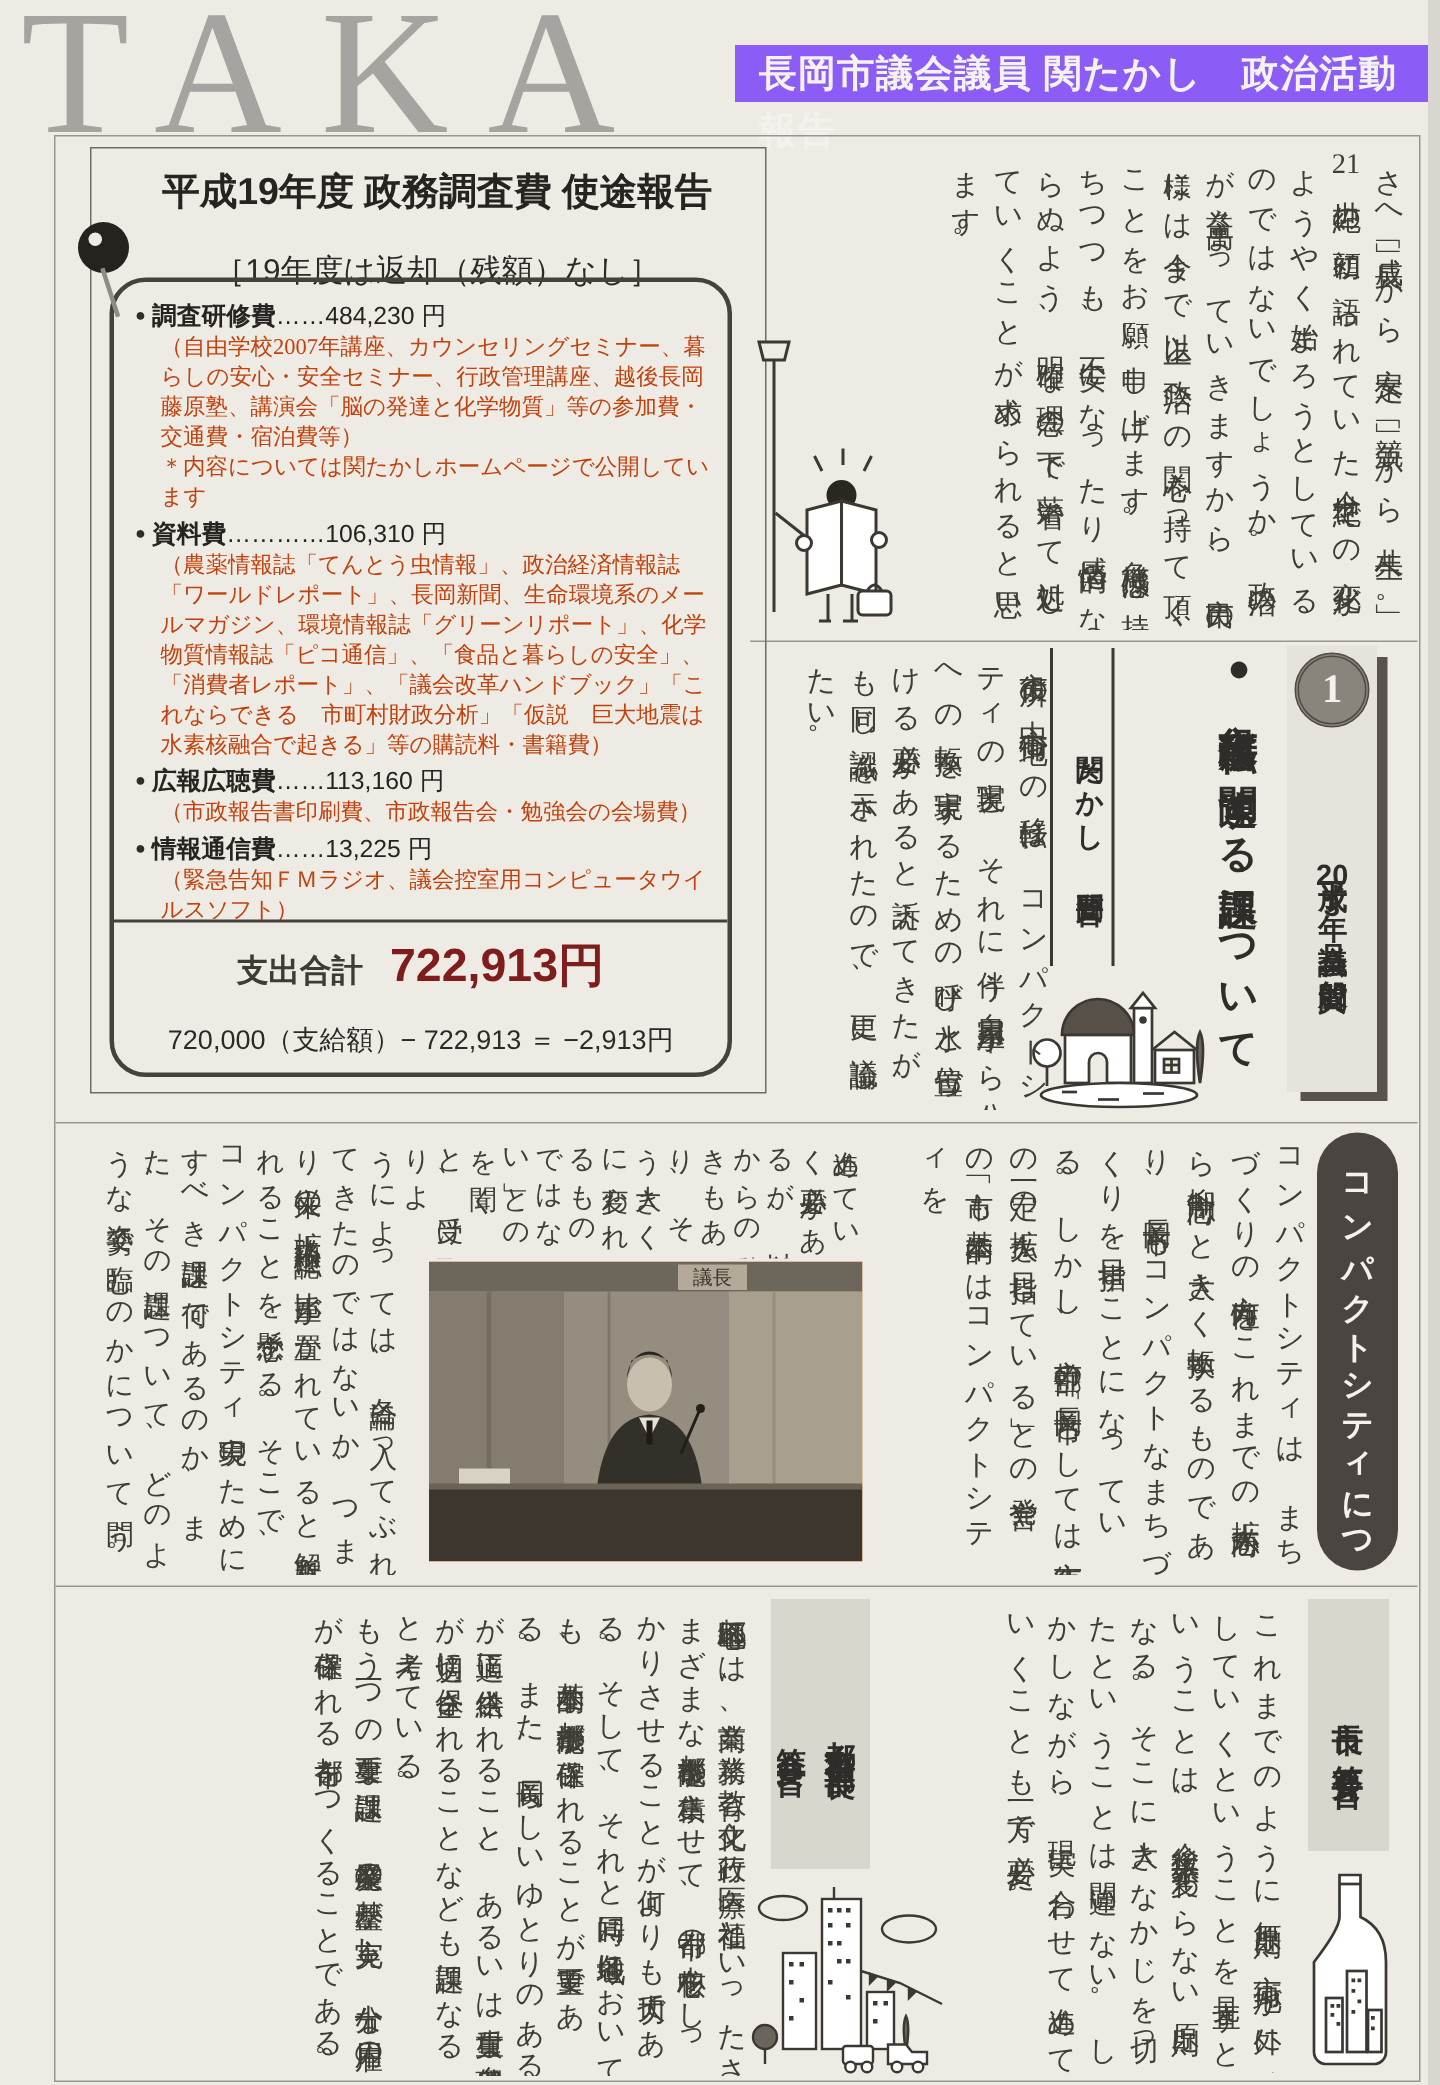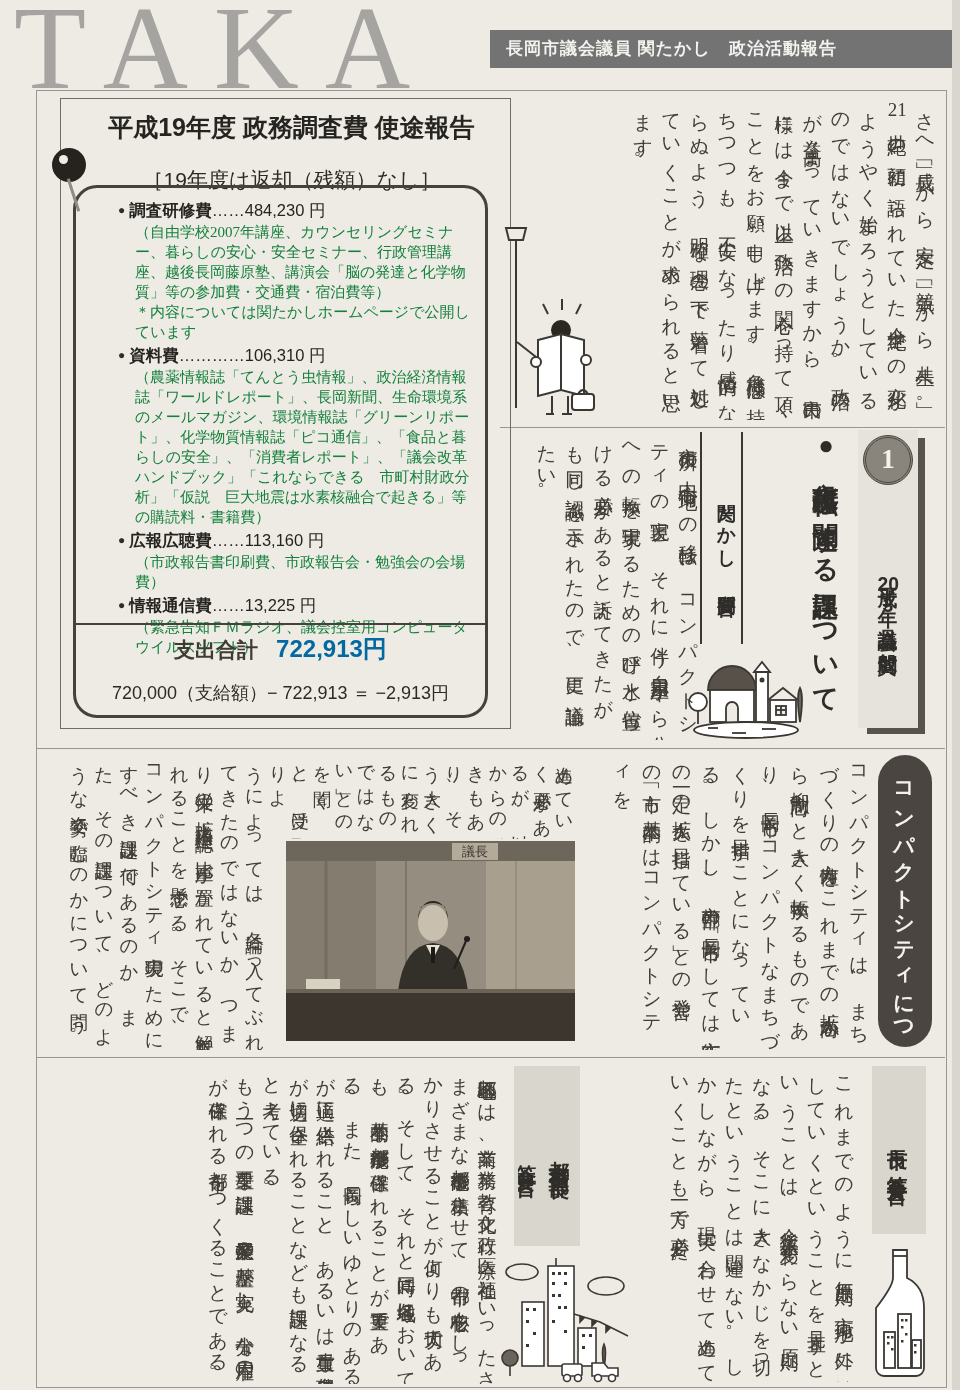--- a/index.html
+++ b/index.html
@@ -2,46 +2,46 @@
 <html><head>
 <meta charset="utf-8">
 <style>
   html,body{margin:0;padding:0;background:#d8d6cf;}
   .page{position:relative;width:952px;height:1390px;background:#edebe4;overflow:hidden;
         font-family:"Liberation Serif",serif;color:#3e3b35;}
   .abs{position:absolute;}
   
   .masthead{font-family:"Liberation Serif",serif;font-size:118px;line-height:1;
             color:#a6a4a1;letter-spacing:26px;font-weight:400;}
-  .headbar{background:#737373;color:#f3f2ee;font-family:"Liberation Sans",sans-serif;
-           font-weight:bold;font-size:17px;line-height:38px;padding-left:16px;letter-spacing:1px;}
+  .headbar{background:#8b5cf6;color:#f3f2ee;font-family:"Liberation Sans",sans-serif;
+           font-weight:bold;font-size:25px;line-height:38px;padding-left:16px;letter-spacing:1px;}
   .line{background:#999690;}
   
   .vtext{writing-mode:vertical-rl;overflow:hidden;font-family:"Liberation Serif",serif;color:#403d37;}
   .tcy{text-combine-upright:all;}
   .pre{white-space:pre-line;}
   .gothic{font-family:"Liberation Sans",sans-serif;font-weight:bold;color:#2f2d29;}
   
   .expbox{border:1.5px solid #6f6c66;padding-left:12px;}
   .exp-title{font-family:"Liberation Sans",sans-serif;font-weight:bold;font-size:25px;
              text-align:center;margin-top:12px;color:#262420;}
   .exp-sub{font-family:"Liberation Sans",sans-serif;font-size:21px;text-align:center;
            margin-top:22px;color:#2c2a26;}
   .roundbox{position:absolute;left:12px;top:86px;width:409px;height:527px;
             border:3px solid #45413b;border-radius:24px;overflow:hidden;}
-  .items{padding:12px 12px 0 14px;margin-left:28px;}
+  .items{padding:12px 12px 0 14px;}
   .item{margin-bottom:3px;}
   .item-line{font-family:"Liberation Sans",sans-serif;font-size:16.5px;color:#262420;}
   .item-line .lab{font-weight:bold;}
   .bullet{color:#2f2d29;font-size:12px;vertical-align:2px;margin-right:4px;}
-  .item-detail,.item-note{font-size:15px;line-height:20px;color:#15803d;padding-left:17px;}
+  .item-detail,.item-note{font-size:15px;line-height:20px;color:#c2410c;padding-left:17px;}
   .totalsec{position:absolute;left:0;right:0;bottom:0;border-top:2.5px solid #45413b;
             text-align:center;padding:8px 4px 10px;}
   .tot-lab{font-family:"Liberation Sans",sans-serif;font-weight:bold;font-size:21px;margin-right:18px;}
-  .tot-amt{font-family:"Liberation Sans",sans-serif;font-weight:bold;font-size:24px;color:#0369a1;}
+  .tot-amt{font-family:"Liberation Sans",sans-serif;font-weight:bold;font-size:31px;color:#7f1d1d;}
   .balance{font-family:"Liberation Sans",sans-serif;font-size:18px;margin-top:16px;color:#2c2a26;}
   
   .q1banner{background:#e6e3dc;box-shadow:8px 7px 0 -1px #58534c;text-align:center;}
   .medal{width:44px;height:44px;border-radius:50%;background:#8a857c;border:3px double #4e4a43;
          margin:5px auto 2px;color:#f4f2ec;font-family:"Liberation Serif",serif;
          font-size:27px;line-height:42px;text-align:center;font-weight:bold;}
   .q1banner .vtext{margin:0 auto;}
   .labelbox{background:#d9d6cd;text-align:center;}
   .pill{background:#4a4540;border-radius:27px;color:#f4f2ee;text-align:center;}
   .qlbl{border-left:2.5px solid #3b3833;border-right:2.5px solid #3b3833;}

